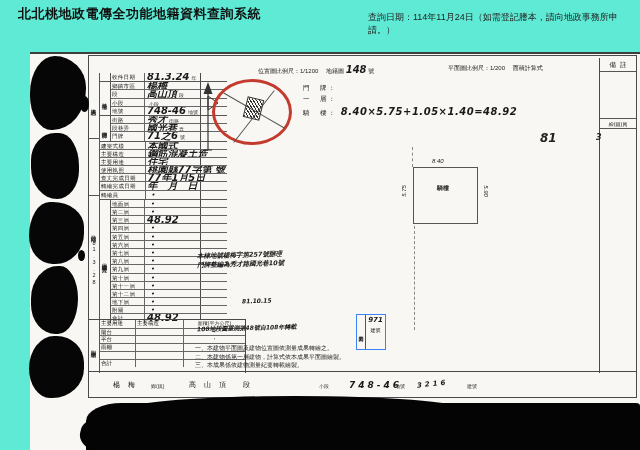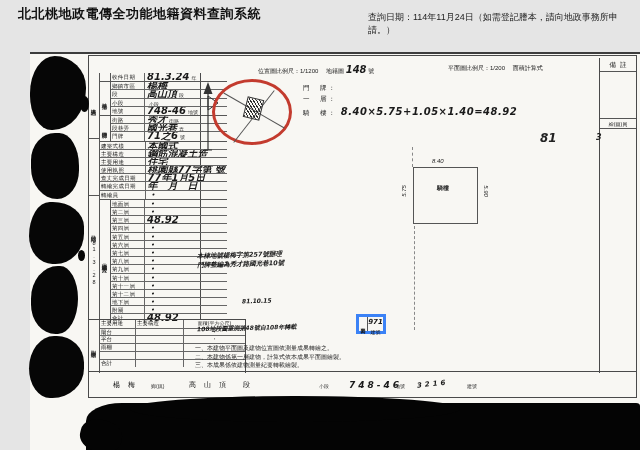--- a/index.html
+++ b/index.html
@@ -1,18 +1,18 @@
 <!DOCTYPE html>
 <html><head>
 <meta charset="utf-8">
 <style>
 *{box-sizing:border-box;margin:0;padding:0}
 html,body{width:640px;height:450px;overflow:hidden;background:#fff;
   font-family:"Liberation Sans",sans-serif;color:#111}
-.page{position:relative;width:640px;height:450px;background:#e5e5e5}
+.page{position:relative;width:640px;height:450px;background:#5eead4}
 
 
 .app-title{position:absolute;left:18px;top:5px;font-size:13px;font-weight:bold;letter-spacing:.5px}
 .query-date{position:absolute;left:368px;top:11px;font-size:9px;color:#222}
 .doc-line{position:absolute;left:18px;top:27px;font-size:9px;font-weight:bold}
 
 
 .paper{position:absolute;left:30px;top:52px;width:610px;height:398px;
   background:#f8f7f3;border-top:2px solid #3d3d3d}
 .form{position:absolute;left:88px;top:55px;width:549px;height:343px;
@@ -77,21 +77,21 @@
   font-size:6.5px;line-height:9px;color:#1b1b1b;white-space:nowrap;transform:rotate(-1.5deg)}
 .red-circle{position:absolute;left:212px;top:79px;width:80px;height:66px;border:3.5px solid #c33b2e;
   border-radius:50%;z-index:6}
 .rc-line{position:absolute;background:#555}
 .rc-hatch{position:absolute;left:30px;top:16px;width:17px;height:21px;border:.5px solid #333;
   transform:rotate(14deg);
   background:repeating-linear-gradient(45deg,#2c2c2c 0 1px,transparent 1px 2.6px)}
 .plan-rect{position:absolute;left:413px;top:167px;width:65px;height:57px;border:1px solid #555}
 .dim{position:absolute;font-size:6px;color:#222;font-style:italic;white-space:nowrap}
 .dash-v{position:absolute;border-left:1px dashed #888}
-.stamp-box{position:absolute;left:356px;top:314px;width:30px;height:20px;border:3px solid #3b82f6;
+.stamp-box{position:absolute;left:356px;top:314px;width:30px;height:36px;border:1px solid #3b82f6;
   display:flex;font-size:5px;z-index:4}
 .sb-l{width:9px;writing-mode:vertical-rl;text-orientation:upright;text-align:center;border-right:.5px solid #555;line-height:9px}
 .sb-r{flex:1;text-align:center;line-height:1.6}
 .sb-r .hw{font-size:7px}
 .notes-block{position:absolute;left:195px;top:344px;font-size:6px;line-height:8.6px;white-space:nowrap;color:#2a2a2a}
 
 
 .blob{position:absolute;background:#060606;z-index:5}
 .band{position:absolute;background:#040404;z-index:7}
 .stray{position:absolute;font-family:"DejaVu Sans",sans-serif;font-style:italic;font-weight:bold;color:#222}

